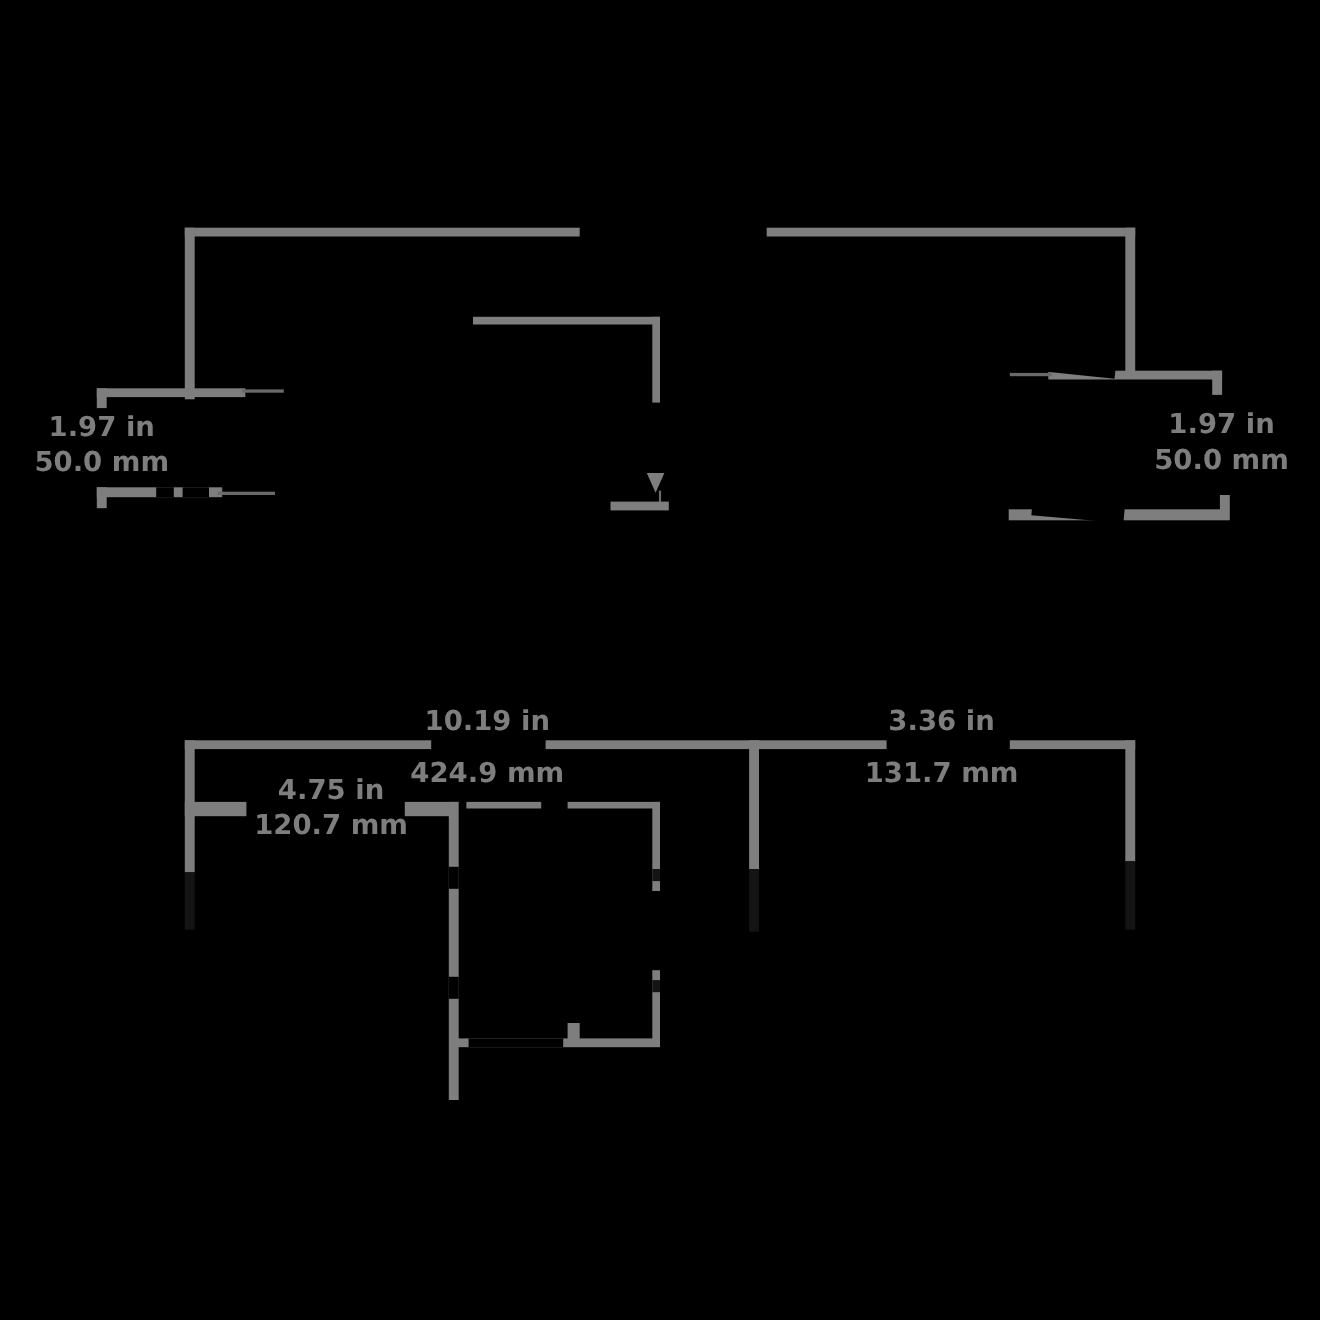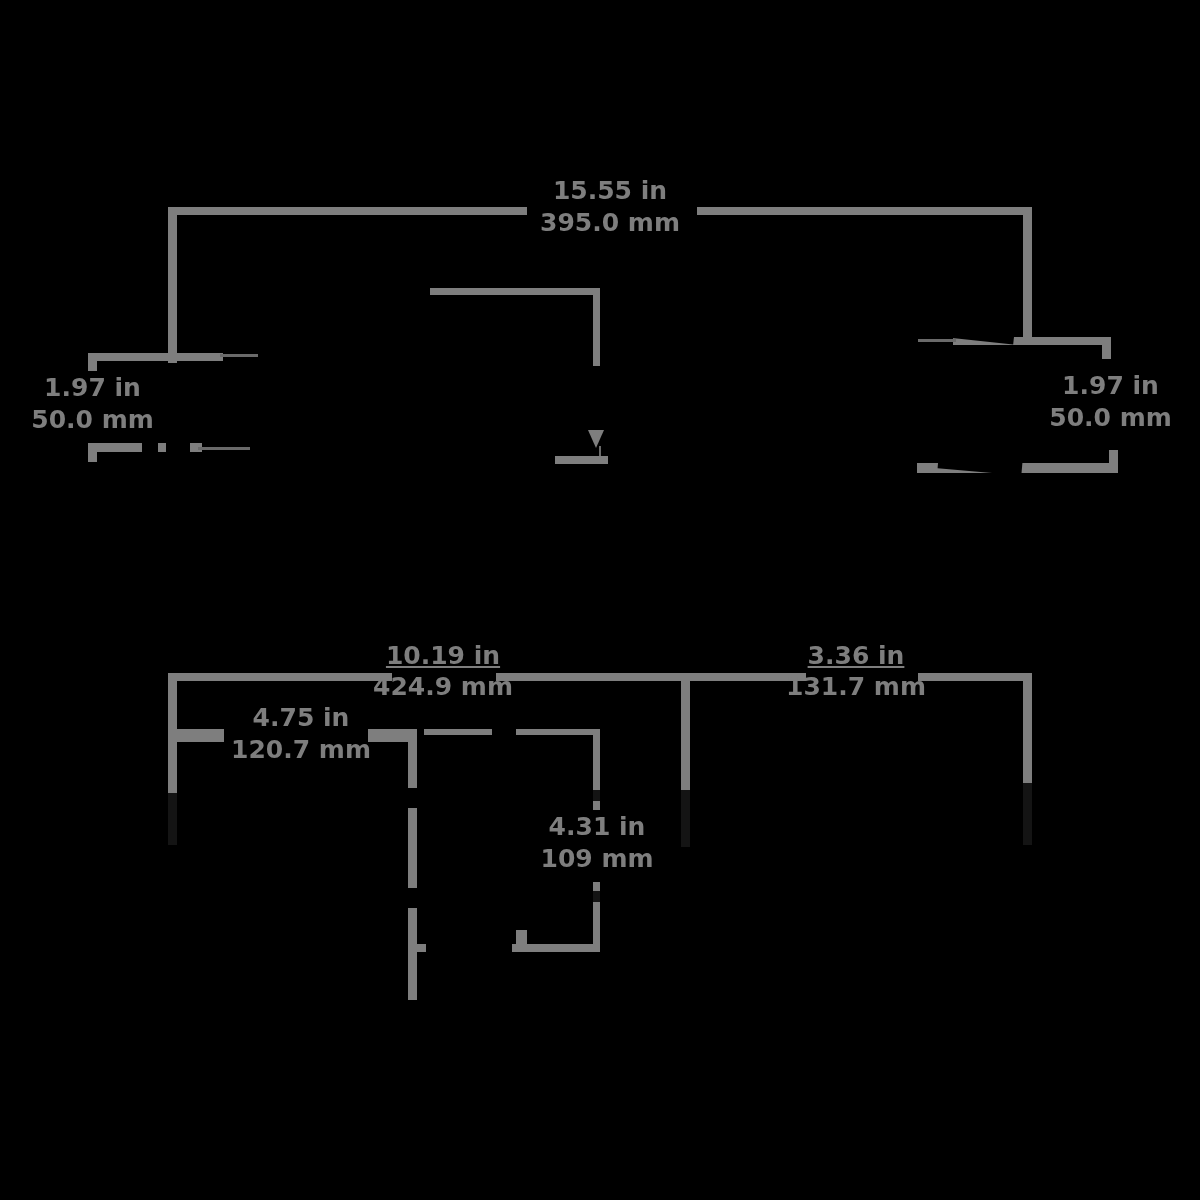--- a/index.html
+++ b/index.html
@@ -5,39 +5,35 @@
   html,body{margin:0;padding:0;background:#000;}
   .stage{position:relative;width:1200px;height:1200px;background:#000;overflow:hidden;
          font-family:"DejaVu Sans","Liberation Sans",sans-serif;}
   .ln{position:absolute;background:#7e7e7e;}
   .thin{position:absolute;background:#6a6a6a;}
   .dk{position:absolute;background:#141414;}
   .occ{position:absolute;background:#000;}
   .lbl{position:absolute;color:#7e7e7e;font-weight:bold;font-size:25px;line-height:27px;
        text-align:center;filter:blur(0.45px);white-space:nowrap;}
   .lbl .r1{margin-bottom:5px;}
-  .lbl.straddle .r1{margin-bottom:4px;text-decoration:underline;}
+  .lbl.straddle .r1{margin-bottom:20px;}
   .lbl.leftalign{text-align:left;}
   .arrow-down{position:absolute;width:0;height:0;border-left:8px solid transparent;
        border-right:8px solid transparent;border-top:18px solid #7e7e7e;}
 </style>
 </head>
 <body>
 
 <div class="stage">
 
   <div class="ln" style="left:168px;top:207px;width:359px;height:8px"></div>
   <div class="ln" style="left:697px;top:207px;width:335px;height:8px"></div>
   <div class="ln" style="left:168px;top:207px;width:9px;height:156px"></div>
   <div class="ln" style="left:1023px;top:207px;width:9px;height:131px"></div>
 
-  <div class="lbl" style="left:535px;top:177px;width:150px">
-    <div class="r1">15.55 in</div>
-    <div class="r2">395.0 mm</div>
-  </div>
 
   <div class="ln" style="left:430px;top:288px;width:170px;height:7px"></div>
   <div class="ln" style="left:593px;top:288px;width:7px;height:78px"></div>
   <div class="arrow-down" style="left:588px;top:430px"></div>
   <div class="thin" style="left:599px;top:446px;width:2px;height:12px"></div>
   <div class="ln" style="left:555px;top:456px;width:53px;height:8px"></div>
 
   <div class="ln" style="left:88px;top:353px;width:135px;height:8px"></div>
   <div class="ln" style="left:88px;top:353px;width:9px;height:18px"></div>
   <div class="thin" style="left:220px;top:354px;width:38px;height:3px"></div>
@@ -93,23 +89,19 @@
   <div class="ln" style="left:408px;top:729px;width:9px;height:271px"></div>
   <div class="occ" style="left:408px;top:788px;width:9px;height:20px"></div>
   <div class="occ" style="left:408px;top:888px;width:9px;height:20px"></div>
 
   <div class="ln" style="left:424px;top:729px;width:176px;height:6px"></div>
   <div class="occ" style="left:492px;top:727px;width:24px;height:10px"></div>
   <div class="ln" style="left:593px;top:729px;width:7px;height:81px"></div>
   <div class="ln" style="left:593px;top:882px;width:7px;height:63px"></div>
   <div class="dk" style="left:593px;top:790px;width:7px;height:11px"></div>
   <div class="dk" style="left:593px;top:891px;width:7px;height:11px"></div>
-  <div class="lbl" style="left:522px;top:813px;width:150px">
-    <div class="r1">4.31 in</div>
-    <div class="r2">109 mm</div>
-  </div>
 
   <div class="ln" style="left:412px;top:944px;width:188px;height:8px"></div>
   <div class="occ" style="left:426px;top:944px;width:86px;height:8px"></div>
   <div class="ln" style="left:516px;top:930px;width:11px;height:16px"></div>
 
 
 </div>
 
 </body></html>

